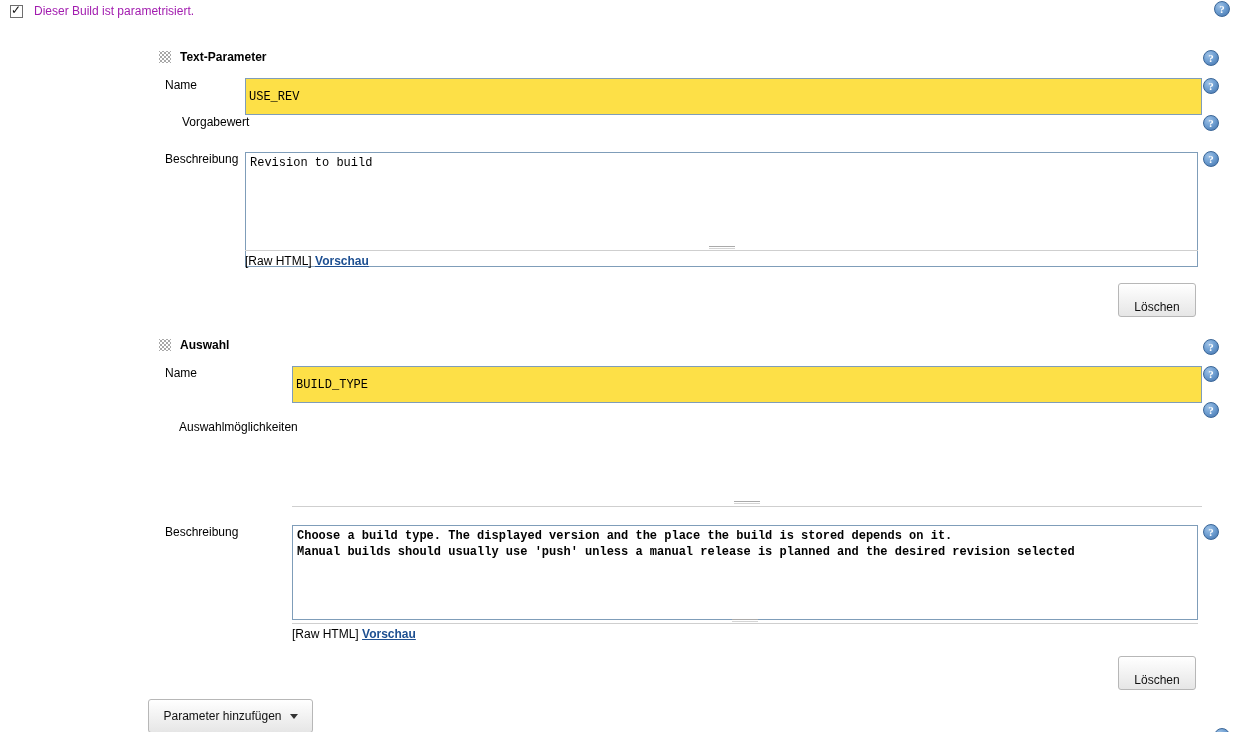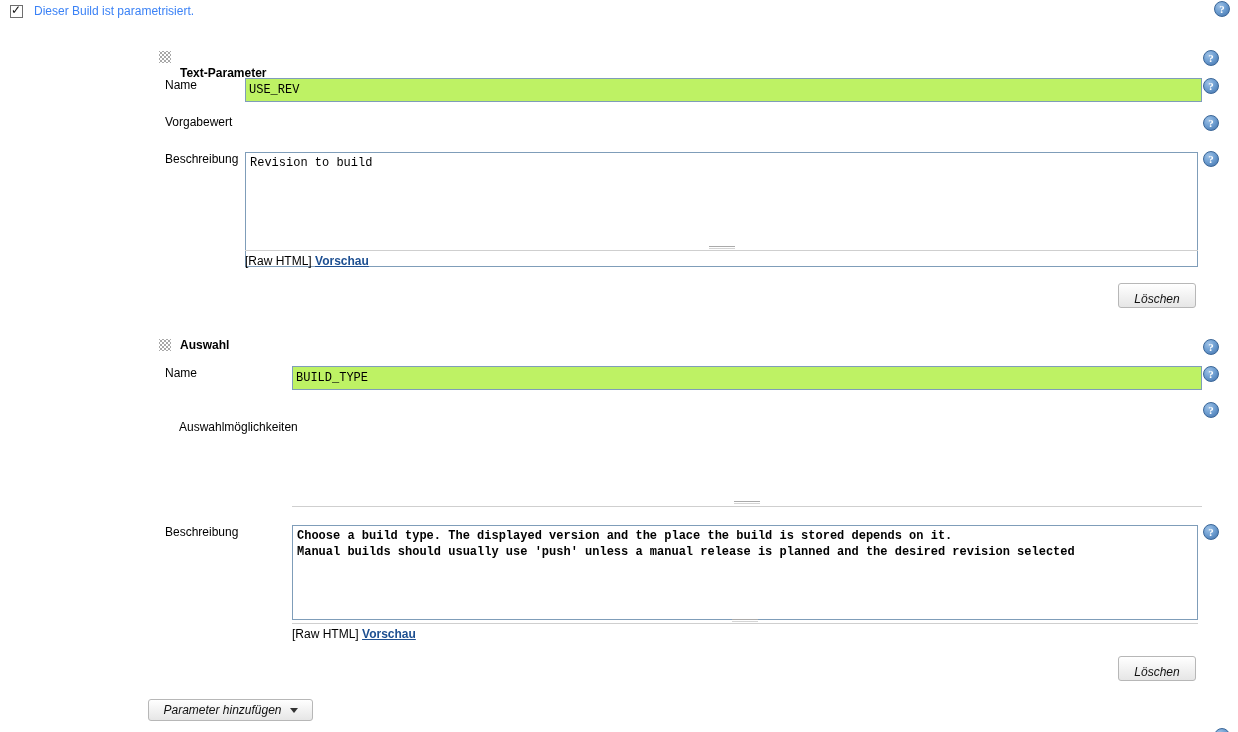--- a/index.html
+++ b/index.html
@@ -44,21 +44,21 @@
     position: absolute;
     left: 0px;
     top: -3px;
     font-size: 12px;
     line-height: 14px;
     color: #111;
   }
   .param-toggle-label {
     margin-left: 11px;
     font-size: 12px;
-    color: #3b82f6;
+    color: #a21caf;
   }
 
   
   .help {
     width: 16px;
     height: 16px;
     border-radius: 50%;
     background: radial-gradient(circle at 35% 30%, #9fc2e6 0%, #6f9fd2 45%, #3f6fa8 100%);
     border: 1px solid #3a6698;
     box-sizing: border-box;
@@ -97,23 +97,23 @@
   .field-label {
     position: absolute;
     font-size: 12px;
     color: #000;
     text-align: left;
   }
 
   input.text-field {
     position: absolute;
     box-sizing: border-box;
-    height: 24px;
+    height: 37px;
     border: 1px solid #7f9db9;
-    background: #bef264;
+    background: #fde047;
     font-family: "Liberation Mono", monospace;
     font-size: 12px;
     color: #000;
     padding: 1px 3px;
     outline: none;
   }
 
   textarea.area {
     position: absolute;
     box-sizing: border-box;
@@ -171,22 +171,21 @@
   button.jbtn {
     position: absolute;
     box-sizing: border-box;
     background: linear-gradient(#ffffff, #f1f1f1 55%, #e6e6e6);
     border: 1px solid #b7b7b7;
     border-radius: 3px;
     font-family: "Liberation Sans", sans-serif;
     font-size: 12px;
     color: #111;
     cursor: pointer;
-    padding: 8px 10px;
-    font-style: italic;
+    padding: 16px 10px;
   }
 
   .add-param-btn {
     display: flex;
     align-items: center;
     justify-content: center;
     gap: 8px;
   }
   .caret {
     width: 0;
@@ -202,28 +201,28 @@
 
 <div class="root">
 
   <div class="param-toggle-row">
     <span class="cb checked"></span>
     <span class="param-toggle-label">Dieser Build ist parametrisiert.</span>
   </div>
   <span class="help help-abs" style="left:1214px; top:1px;">?</span>
 
   <span class="drag-handle" style="position:absolute; left:159px; top:51px;"></span>
-  <div class="section-title" style="left:180px; top:50px;margin-top:16px;">Text-Parameter</div>
+  <div class="section-title" style="left:180px; top:50px;">Text-Parameter</div>
   <span class="help help-abs" style="left:1203px; top:50px;">?</span>
 
   <div class="field-label" style="left:165px; top:78px;">Name</div>
   <input class="text-field" style="left: 245px; top: 78px; width: 957px;" value="USE_REV">
   <span class="help help-abs" style="left:1203px; top:78px;">?</span>
 
-  <div class="field-label" style="left:165px; top:115px;text-align:center;">Vorgabewert</div>
+  <div class="field-label" style="left:182px; top:115px;text-align:center;">Vorgabewert</div>
   <span class="help help-abs" style="left:1203px; top:115px;">?</span>
 
   <div class="field-label" style="left:165px; top:152px;">Beschreibung</div>
   <textarea class="area" style="left: 245px; top: 152px; width: 953px; height: 115px;">Revision to build</textarea>
   <div class="grip" style="left:245px; top:245px; width:953px;"></div>
   <div class="underline-rule" style="left:245px; top:250px; width:953px;"></div>
   <span class="help help-abs" style="left:1203px; top:151px;">?</span>
 
   <div class="raw-html-line" style="left:245px; top:254px;">
     <span>[Raw HTML]</span>

